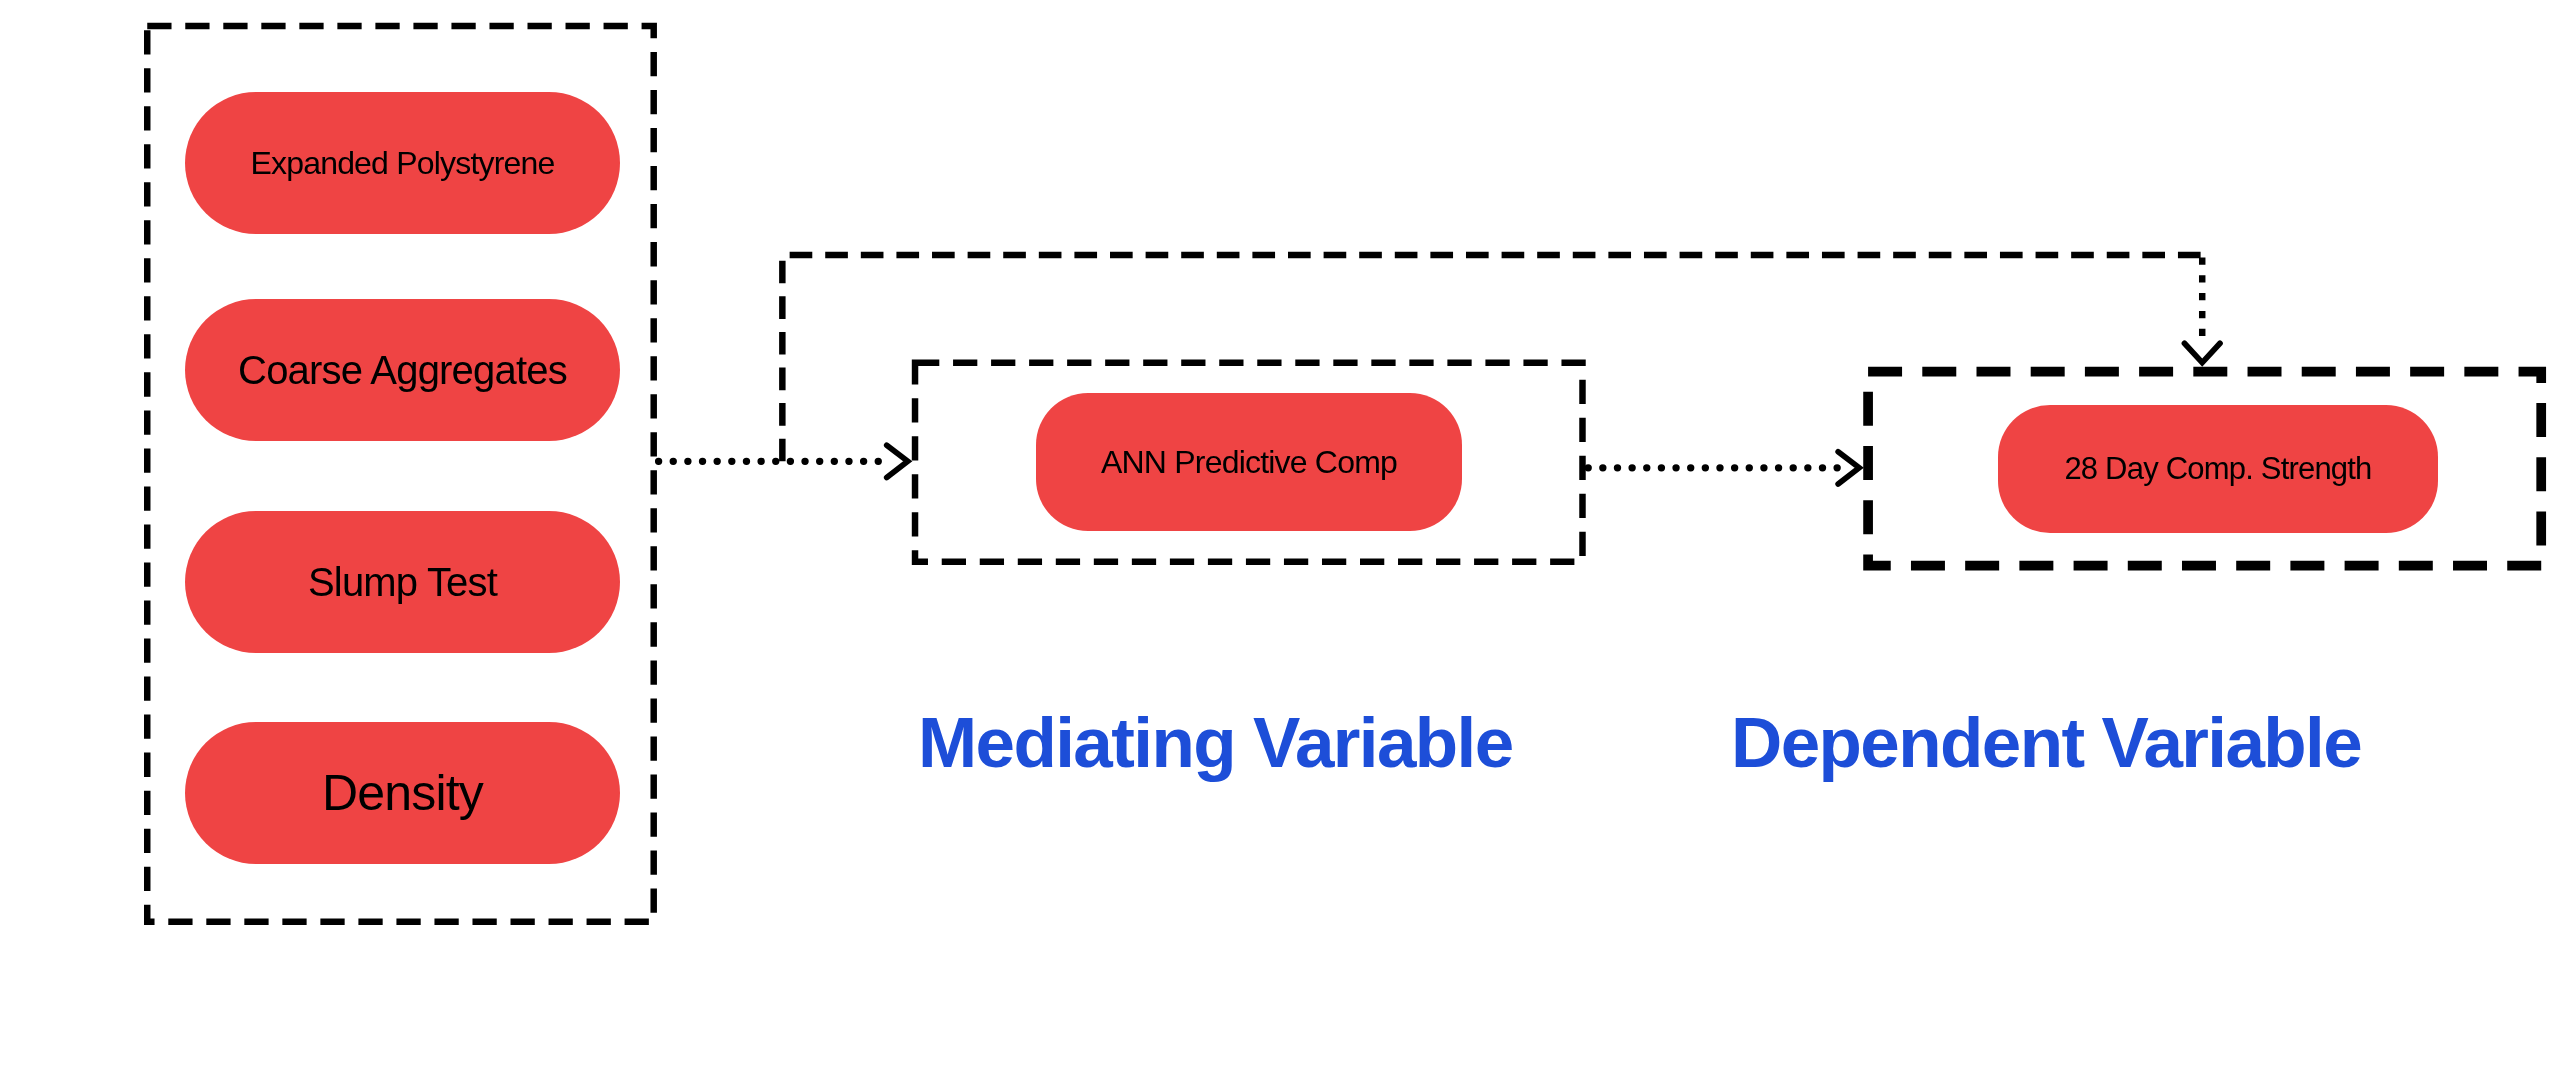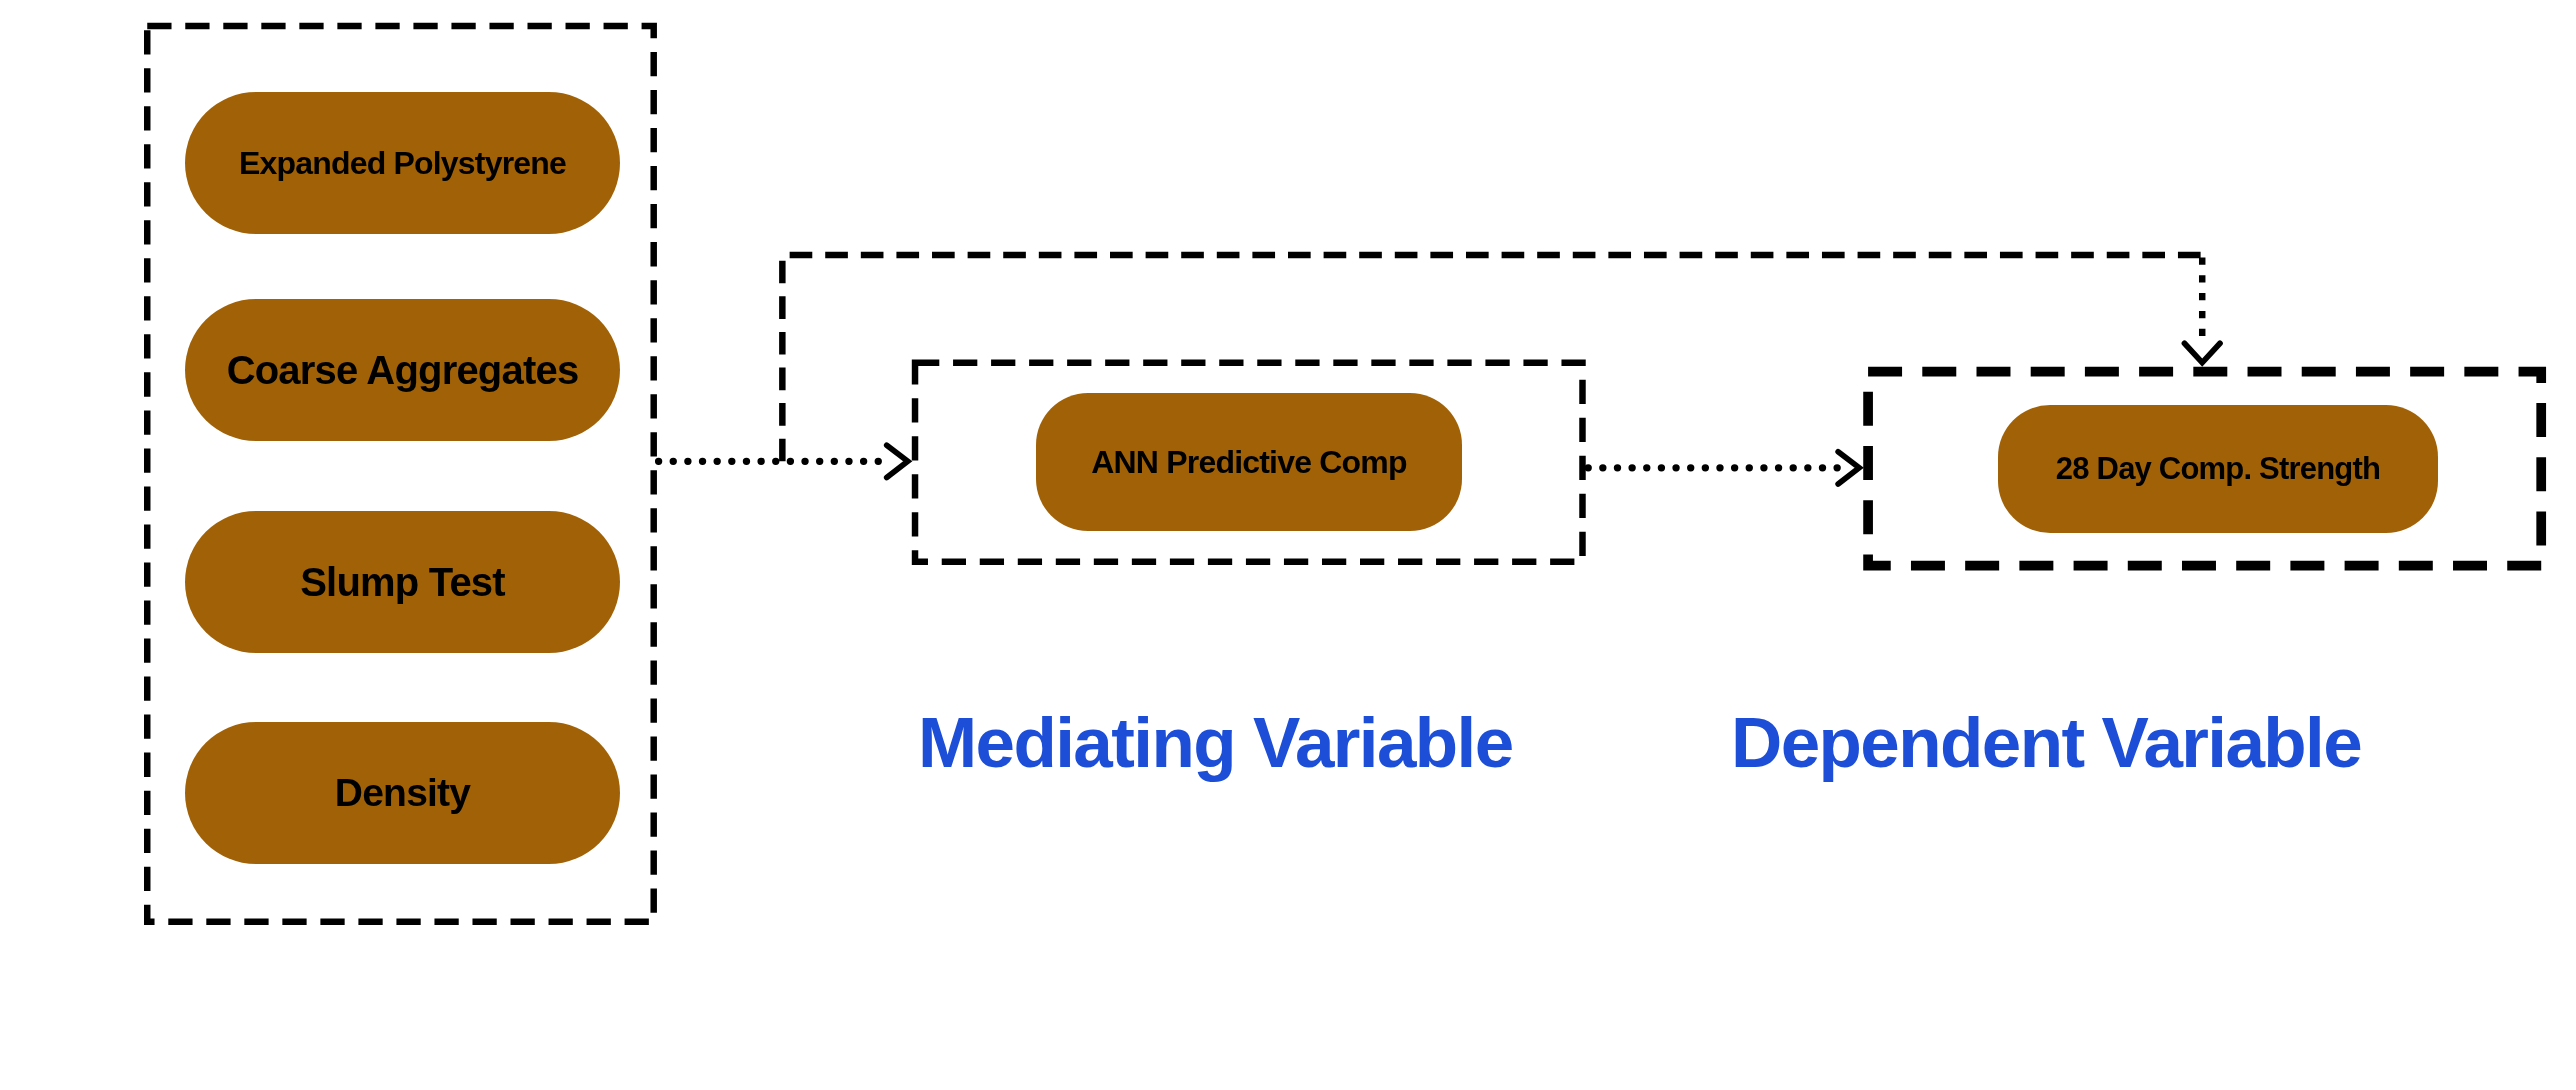--- a/index.html
+++ b/index.html
@@ -17,39 +17,39 @@
   }
   #wires {
     position: absolute;
     left: 0;
     top: 0;
     width: 2576px;
     height: 1091px;
   }
   .pill {
     position: absolute;
-    background: #a16207;
+    background: #ef4444;
     color: #000000;
     display: flex;
     align-items: center;
     justify-content: center;
     text-align: left;
-    font-weight: bold;
+    font-weight: normal;
     letter-spacing: -0.8px;
   }
   .pill-left {
     left: 185px;
     width: 435px;
     height: 142px;
     border-radius: 71px;
   }
   .pill-ep { top: 92px;  font-size: 32px; }
   .pill-ca { top: 299px;  font-size: 40px; }
   .pill-st { top: 511px;  font-size: 40px; }
-  .pill-de { top: 722px;  font-size: 39px; }
+  .pill-de { top: 722px;  font-size: 50px; }
   .pill-ann {
     left: 1036px; top: 393px;
     width: 426px; height: 138px;
     border-radius: 52px;
     font-size: 32px;
   }
   .pill-28d {
     left: 1998px; top: 405px;
     width: 440px; height: 128px;
     border-radius: 52px;

